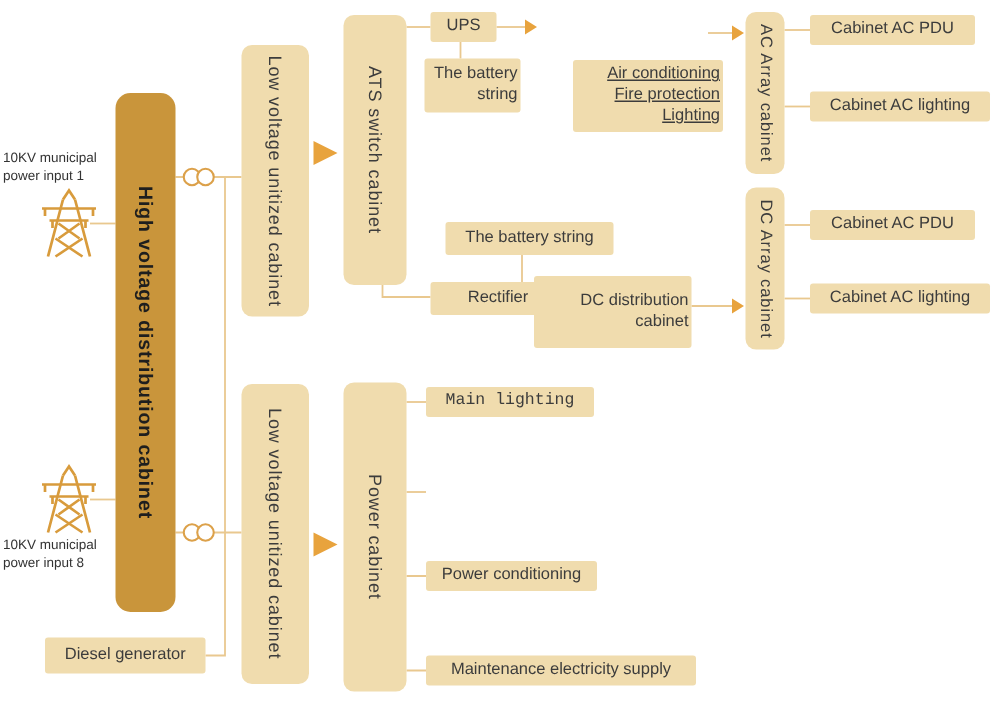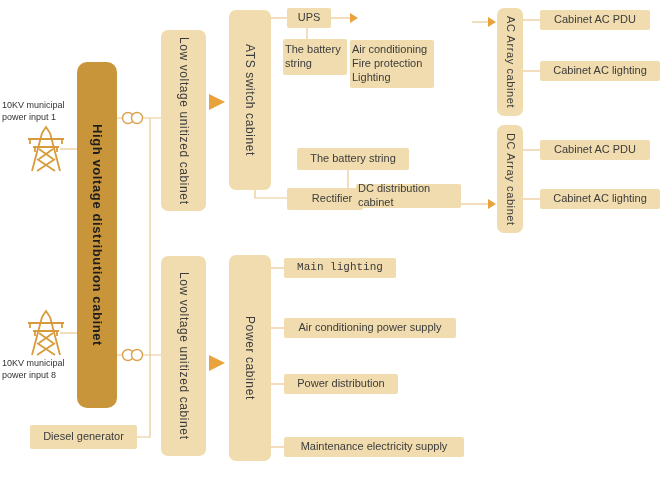--- a/index.html
+++ b/index.html
@@ -2,21 +2,21 @@
 <html><head>
 <meta charset="utf-8">
 <style>
   * { margin:0; padding:0; box-sizing:border-box; }
   html,body { background:#ffffff; font-family:"Liberation Sans", sans-serif; }
   .stage { position:relative; width:670px; height:477px; background:#ffffff; overflow:hidden; }
   svg.layer { position:absolute; left:0; top:0; width:670px; height:477px; }
   .box {
     position:absolute; background:#F0DCAE; color:#3C3C3C;
     display:flex; align-items:center; justify-content:center;
-    text-align:left; font-size:11px; line-height:1.25;
+    text-align:right; font-size:11px; line-height:1.25;
     border-radius:2px; padding:1px 2px;
   }
   .vbox {
     writing-mode:vertical-rl; font-size:12px; letter-spacing:0.6px;
     border-radius:7px; line-height:1;
   }
   .hv {
     background:#C9953B; font-weight:bold; color:#1e1e1e; font-size:13px;
     border-radius:10px;
   }
@@ -95,30 +95,29 @@
   <div class="box vbox hv" style="left:77px; top:62px; width:40px; height:346px;">High voltage distribution cabinet</div>
   <div class="box vbox" style="left:161px; top:30px; width:45px; height:181px;">Low voltage unitized cabinet</div>
   <div class="box vbox" style="left:161px; top:256px; width:45px; height:200px;">Low voltage unitized cabinet</div>
   <div class="box vbox" style="left:229px; top:10px; width:42px; height:180px;">ATS switch cabinet</div>
   <div class="box vbox" style="left:229px; top:255px; width:42px; height:206px;">Power cabinet</div>
   <div class="box vbox" style="left:497px; top:8px; width:26px; height:108px; font-size:11px;">AC Array cabinet</div>
   <div class="box vbox" style="left:497px; top:125px; width:26px; height:108px; font-size:11px;">DC Array cabinet</div>
 
   <div class="box" style="left:287px; top:8px; width:44px; height:20px;">UPS</div>
   <div class="box" style="left:283px; top:39px; width:64px; height:36px;">The battery string</div>
-  <div class="box" style="left:350px; top:40px; width:84px; height:48px;">Air conditioning Fire protection Lighting</div>
+  <div class="box" style="left:382px; top:40px; width:100px; height:48px;text-decoration:underline;">Air conditioning Fire protection Lighting</div>
   <div class="box" style="left:540px; top:10px; width:110px; height:20px;">Cabinet AC PDU</div>
   <div class="box" style="left:540px; top:61px; width:120px; height:20px;">Cabinet AC lighting</div>
 
   <div class="box" style="left:297px; top:148px; width:112px; height:22px;">The battery string</div>
   <div class="box" style="left:287px; top:188px; width:76px; height:22px;padding-left:16px;">Rectifier</div>
-  <div class="box" style="left:356px; top:184px; width:105px; height:24px;">DC distribution cabinet</div>
+  <div class="box" style="left:356px; top:184px; width:105px; height:48px;">DC distribution cabinet</div>
   <div class="box" style="left:540px; top:140px; width:110px; height:20px;">Cabinet AC PDU</div>
   <div class="box" style="left:540px; top:189px; width:120px; height:20px;">Cabinet AC lighting</div>
 
   <div class="box" style="left:284px; top:258px; width:112px; height:20px;font-family:Liberation Mono, monospace;">Main lighting</div>
-  <div class="box" style="left:284px; top:318px; width:172px; height:20px;">Air conditioning power supply</div>
-  <div class="box" style="left:284px; top:374px; width:114px; height:20px;">Power distribution</div>
+  <div class="box" style="left:284px; top:374px; width:114px; height:20px;">Power conditioning</div>
   <div class="box" style="left:30px; top:425px; width:107px; height:24px;">Diesel generator</div>
 
   <div class="box" style="left:284px; top:437px; width:180px; height:20px;">Maintenance electricity supply</div>
 
 </div>
 
 </body></html>

